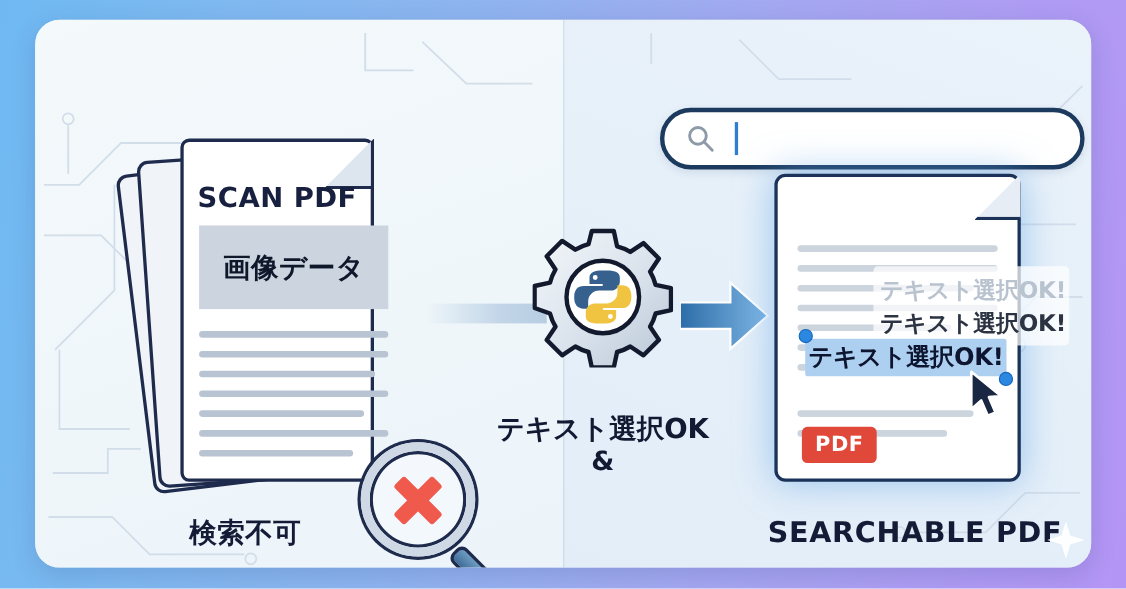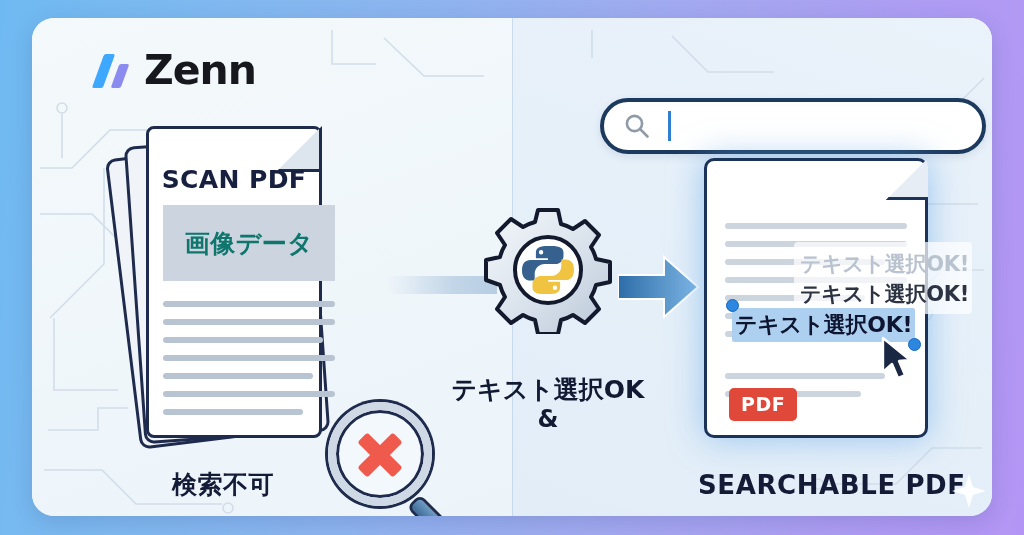--- a/index.html
+++ b/index.html
@@ -57,41 +57,41 @@
 
   
   .doc-stack { position:absolute; left:90px; top:108px; width:240px; height:325px; }
   .sheet {
     position:absolute; background:#f0f3f7; border:3px solid #1f2b4d;
     border-radius:10px;
   }
   .sheet.back2 { left:0px;  top:22px; width:176px; height:292px; transform: rotate(-7deg); }
   .sheet.back1 { left:12px; top:14px; width:186px; height:298px; transform: rotate(-4deg); }
   .sheet.front {
-    left:24px; top:0; width:176px; height:312px;
+    left:42px; top:0; width:176px; height:312px;
     background:#ffffff; border-radius:8px;
   }
   .fold {
     position:absolute; right:-3px; top:-3px; width:46px; height:46px;
     background:#dde5ef; border-left:3px solid #1f2b4d; border-bottom:3px solid #1f2b4d;
     border-top-right-radius:8px;
     clip-path: polygon(0 0, 100% 100%, 0 100%);
     transform: scaleX(-1);
   }
   .doc-title {
     position:absolute; left:0; right:0; top:36px; text-align:center;
     font-size:25px; font-weight:700; color:#18203f; letter-spacing:.4px;
     font-family:"DejaVu Sans","Liberation Sans",sans-serif;
   }
   .img-block {
     position:absolute; left:14px; top:76px; width:172px; height:76px;
     background:#ccd4e0; display:flex; align-items:center; justify-content:center;
   }
   .img-block span {
-    font-size:25px; font-weight:700; color:#0f766e; letter-spacing:.5px;
+    font-size:25px; font-weight:700; color:#0f172a; letter-spacing:.5px;
     font-family:"DejaVu Sans","Liberation Sans",sans-serif;
   }
   .txtline {
     position:absolute; left:14px; height:6px; background:#b9c4d2; border-radius:3px;
   }
 
   
   .magnifier { position:absolute; left:206px; top:276px; width:126px; height:126px; }
   .mag-ring {
     position:absolute; left:0; top:0; width:104px; height:104px; border-radius:50%;
@@ -243,27 +243,20 @@
       <path d="M952 252 H910 L872 290 V330"></path>
       <path d="M950 430 H900 L864 466 H790"></path>
       <circle cx="846" cy="278" r="6"></circle>
       <circle cx="894" cy="296" r="6"></circle>
       <circle cx="786" cy="466" r="5"></circle>
       <path d="M640 18 L676 54 H742"></path>
       <path d="M560 12 V40"></path>
     </g>
   </svg>
 
-  <div class="logo">
-    <div class="logo-mark">
-      <div class="logo-bar1"></div>
-      <div class="logo-bar2"></div>
-    </div>
-    <div class="logo-text">Zenn</div>
-  </div>
 
   <div class="doc-stack">
     <div class="sheet back2"></div>
     <div class="sheet back1"></div>
     <div class="sheet front">
       <div class="fold"></div>
       <div class="doc-title">SCAN PDF</div>
       <div class="img-block">
         <span>画像データ</span>
       </div>

